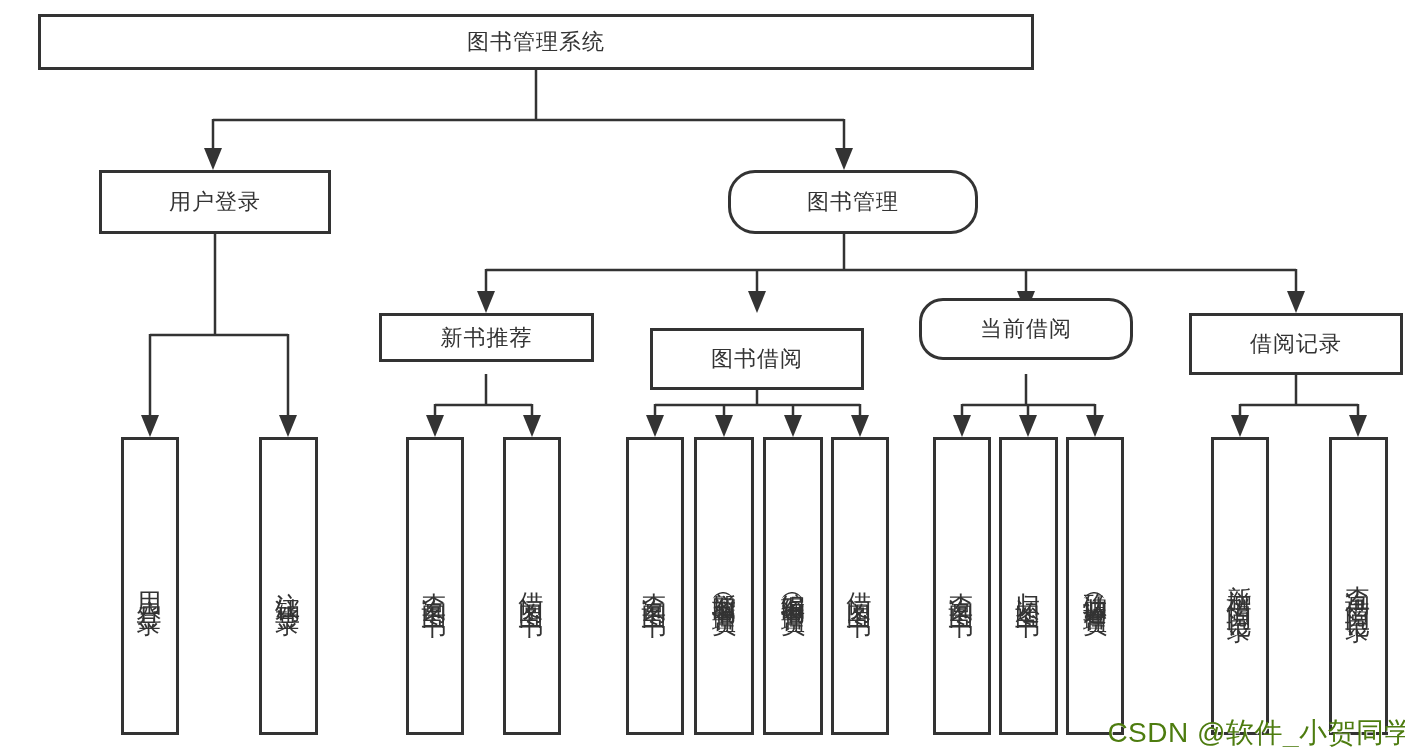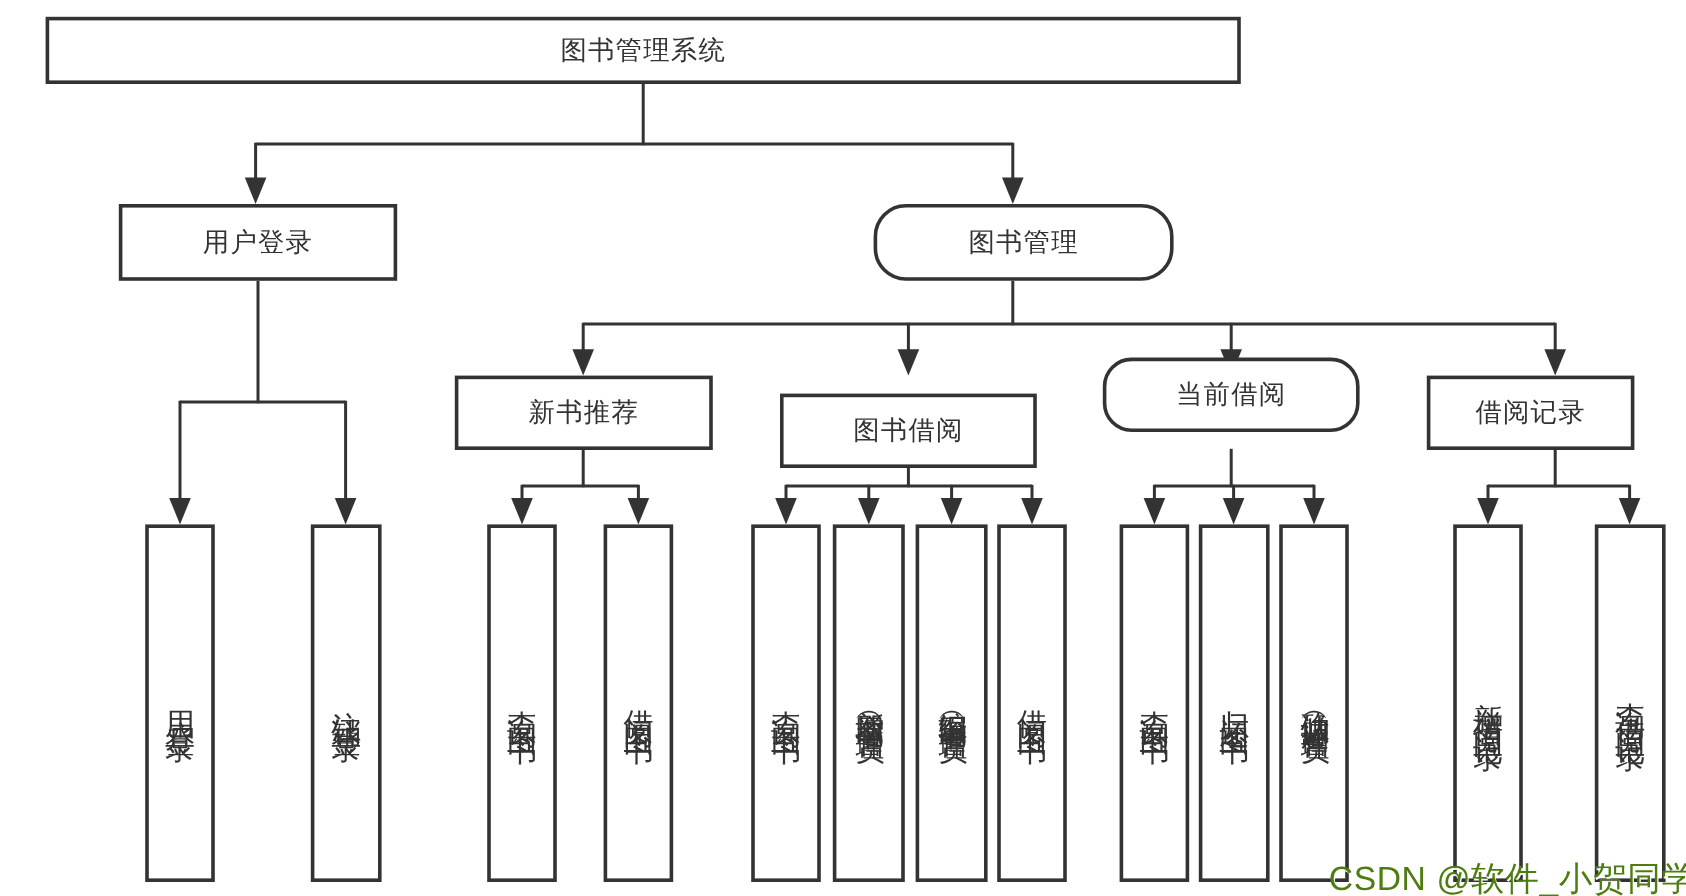--- a/index.html
+++ b/index.html
@@ -145,30 +145,30 @@
     <span>图书管理系统</span>
   </div>
 
   <div class="hbox" style="left:83px; top:170px; width:232px; height:64px;">
     <span>用户登录</span>
   </div>
   <div class="hbox" style="left:712px; top:170px; width:250px; height:64px;border-radius:27px;">
     <span>图书管理</span>
   </div>
 
-  <div class="hbox" style="left:363px; top:313px; width:215px; height:62px;">
+  <div class="hbox" style="left:363px; top:313px; width:215px; height:49px;">
     <span>新书推荐</span>
   </div>
   <div class="hbox" style="left:634px; top:328px; width:214px; height:62px;">
     <span>图书借阅</span>
   </div>
   <div class="hbox" style="left:903px; top:298px; width:214px; height:62px;border-radius:24px;">
     <span>当前借阅</span>
   </div>
-  <div class="hbox" style="left:1173px; top:313px; width:173px; height:62px;">
+  <div class="hbox" style="left:1173px; top:313px; width:214px; height:62px;">
     <span>借阅记录</span>
   </div>
 
   <div class="vbox" style="left:105px; width:58px;">
     <span class="vtext">用户登录</span>
   </div>
   <div class="vbox" style="left:243px; width:59px;">
     <span class="vtext">注销登录</span>
   </div>
 

